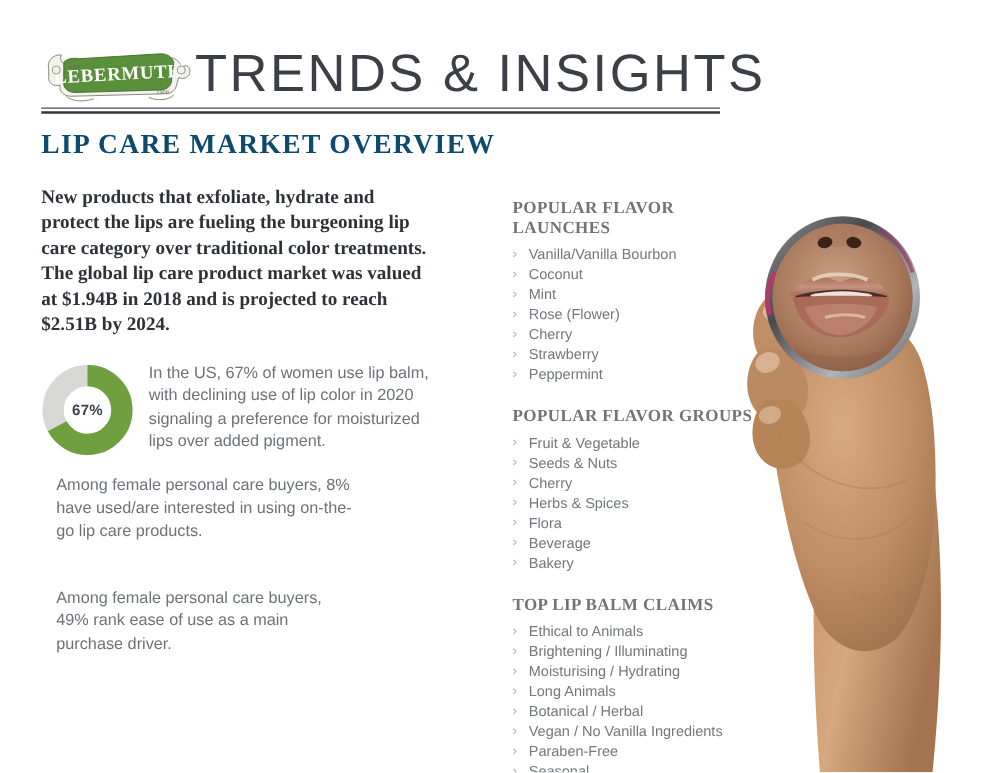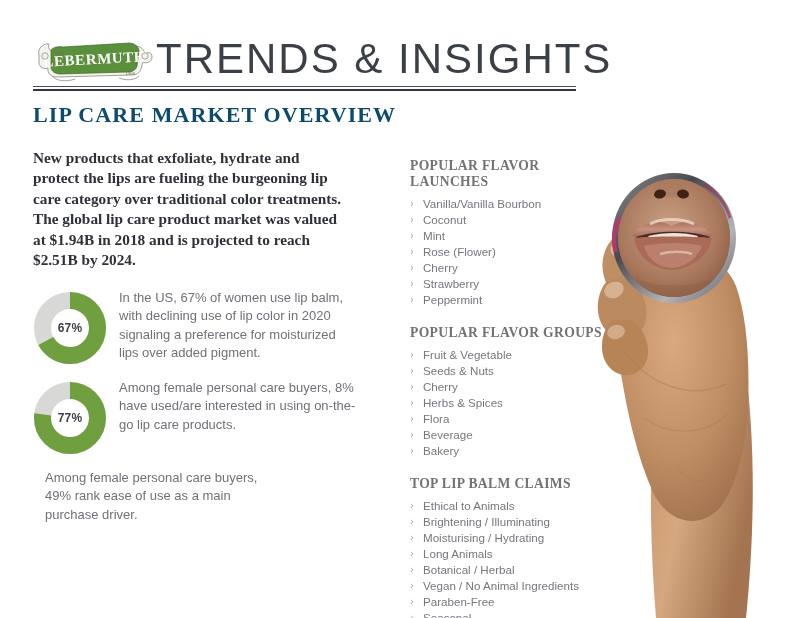--- a/index.html
+++ b/index.html
@@ -217,27 +217,20 @@
         <svg width="74" height="74" viewBox="0 0 74 74">
           <circle cx="37" cy="37" r="27.5" fill="none" stroke="#d8d8d6" stroke-width="17"></circle>
           <circle cx="37" cy="37" r="27.5" fill="none" stroke="#6f9f3f" stroke-width="17" stroke-dasharray="115.8 57.0" transform="rotate(-90 37 37)"></circle>
         </svg>
         <div class="donut-label">67%</div>
       </div>
       <div class="stat-text">In the US, 67% of women use lip balm, with declining use of lip color in 2020 signaling a preference for moisturized lips over added pigment.</div>
     </div>
 
     <div class="stat-row">
-      <div class="donut">
-        <svg width="74" height="74" viewBox="0 0 74 74">
-          <circle cx="37" cy="37" r="27.5" fill="none" stroke="#d8d8d6" stroke-width="17"></circle>
-          <circle cx="37" cy="37" r="27.5" fill="none" stroke="#6f9f3f" stroke-width="17" stroke-dasharray="133.1 39.7" transform="rotate(-90 37 37)"></circle>
-        </svg>
-        <div class="donut-label">77%</div>
-      </div>
       <div class="stat-text">Among female personal care buyers, 8% have used/are interested in using on-the-go lip care products.</div>
     </div>
 
     <div class="stat-row">
       <div class="stat-text">Among female personal care buyers, 49% rank ease of use as a main purchase driver.</div>
     </div>
 
   </div>
 
   <div class="lists">
@@ -269,21 +262,21 @@
     </div>
 
     <div class="list-block">
       <div class="list-heading">TOP LIP BALM CLAIMS</div>
       <ul class="bullets">
         <li><span class="chev">›</span><span>Ethical to Animals</span></li>
         <li><span class="chev">›</span><span>Brightening / Illuminating</span></li>
         <li><span class="chev">›</span><span>Moisturising / Hydrating</span></li>
         <li><span class="chev">›</span><span>Long Animals</span></li>
         <li><span class="chev">›</span><span>Botanical / Herbal</span></li>
-        <li><span class="chev">›</span><span>Vegan / No Animal Ingredients</span></li>
+        <li><span class="chev">›</span><span>Vegan / No Vanilla Ingredients</span></li>
         <li><span class="chev">›</span><span>Paraben-Free</span></li>
         <li><span class="chev">›</span><span>Seasonal</span></li>
       </ul>
     </div>
 
   </div>
 
   <div class="photo">
     <svg width="218" height="500" viewBox="0 0 218 500">
       <defs>

